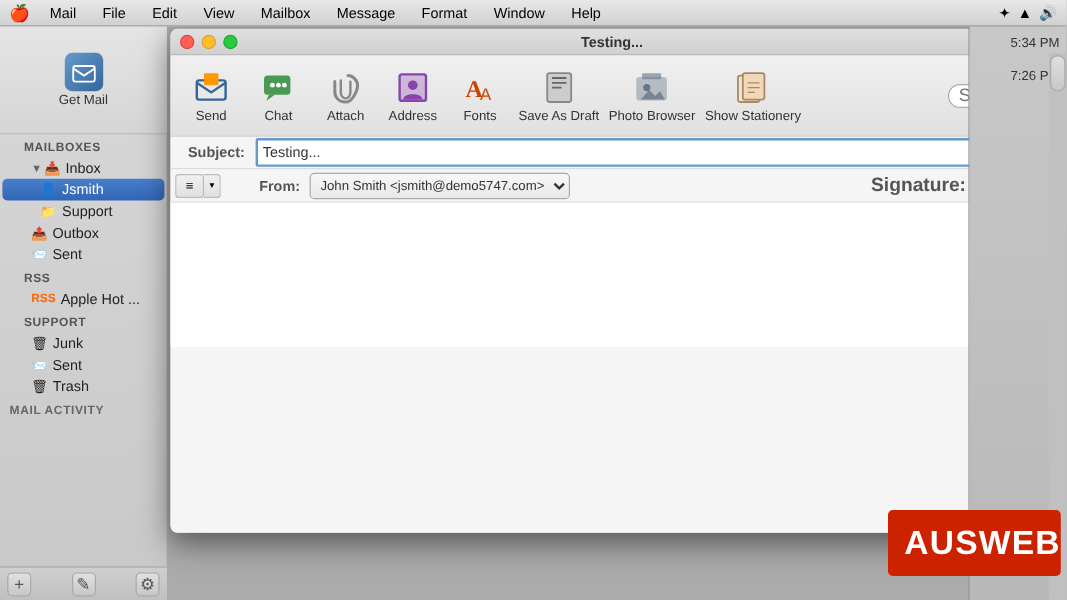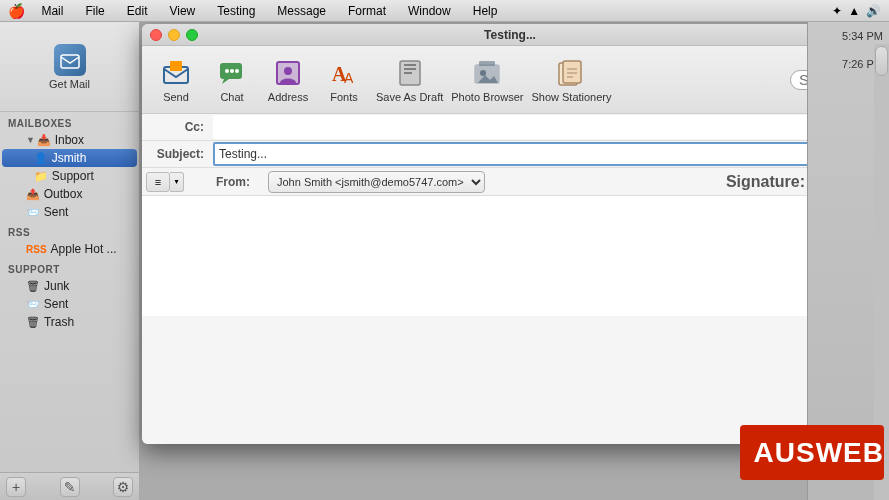--- a/index.html
+++ b/index.html
@@ -98,20 +98,21 @@
       margin-bottom: 2px;
     }
 
     .sidebar-section-label {
       font-size: 10px;
       font-weight: bold;
       color: #555;
       text-transform: uppercase;
       padding: 6px 8px 2px 8px;
       letter-spacing: 0.5px;
+      margin-left: 12px;
     }
 
     .sidebar-item {
       display: flex;
       align-items: center;
       padding: 2px 8px 2px 16px;
       font-size: 12px;
       color: #222;
       cursor: pointer;
       border-radius: 4px;
@@ -324,21 +325,20 @@
       display: flex;
       align-items: center;
       border-bottom: 1px solid #ddd;
       min-height: 28px;
       padding: 2px 0;
     }
     .from-select-wrapper {
       display: flex;
       align-items: flex-start;
       gap: 4px;
-      margin-left: 10px;
     }
     .from-select {
       height: 22px;
       font-size: 11px;
       border: 1px solid #aaa;
       border-radius: 4px;
       background: linear-gradient(to bottom, #f8f8f8, #e8e8e8);
       padding: 0 4px;
       color: #333;
     }
@@ -463,21 +463,21 @@
 </head>
 <body>
 
 <div class="menu-bar">
   <span class="menu-bar-apple">🍎</span>
   <div class="menu-bar-items">
     <span class="menu-bar-item">Mail</span>
     <span class="menu-bar-item">File</span>
     <span class="menu-bar-item">Edit</span>
     <span class="menu-bar-item">View</span>
-    <span class="menu-bar-item">Testing</span>
+    <span class="menu-bar-item">Mailbox</span>
     <span class="menu-bar-item">Message</span>
     <span class="menu-bar-item">Format</span>
     <span class="menu-bar-item">Window</span>
     <span class="menu-bar-item">Help</span>
   </div>
   <div class="menu-bar-right">
     <span>✦</span>
     <span>▲</span>
     <span>🔊</span>
   </div>
@@ -540,20 +540,21 @@
     </div>
     <div class="sidebar-item indent1">
       <span class="sidebar-item-icon">📨</span>
       <span>Sent</span>
     </div>
     <div class="sidebar-item indent1">
       <span class="sidebar-item-icon">🗑</span>
       <span>Trash</span>
     </div>
 
+    <div class="mail-activity-label">MAIL ACTIVITY</div>
 
     <div class="sidebar-footer">
       <div class="sidebar-footer-btn">
         <span>+</span>
       </div>
       <div class="sidebar-footer-btn">
         <span>✎</span>
       </div>
       <div class="sidebar-footer-btn">
         <span>⚙</span>
@@ -592,20 +593,29 @@
               <rect x="4" y="6" width="22" height="16" rx="3" fill="#4a9955"></rect>
               <path d="M8 22 L6 27 L13 22" fill="#4a9955"></path>
               <circle cx="11" cy="14" r="2" fill="white"></circle>
               <circle cx="16" cy="14" r="2" fill="white"></circle>
               <circle cx="21" cy="14" r="2" fill="white"></circle>
             </svg>
           </div>
           <span class="toolbar-label">Chat</span>
         </div>
         <div class="toolbar-btn">
+          <div class="toolbar-icon icon-attach">
+            <svg width="32" height="32" viewBox="0 0 32 32">
+              <path d="M18 6 C22 6 26 10 26 14 C26 18 22 28 16 28 C10 28 7 24 7 19 L7 11" stroke="#888" stroke-width="2.5" fill="none" stroke-linecap="round"></path>
+              <path d="M12 10 L12 20 C12 23 14 25 16 25 C18 25 20 23 20 20 L20 11" stroke="#888" stroke-width="2" fill="none" stroke-linecap="round"></path>
+            </svg>
+          </div>
+          <span class="toolbar-label">Attach</span>
+        </div>
+        <div class="toolbar-btn">
           <div class="toolbar-icon icon-address">
             <svg width="32" height="32" viewBox="0 0 32 32">
               <rect x="5" y="5" width="22" height="22" rx="2" fill="#8844aa" opacity="0.3"></rect>
               <rect x="5" y="5" width="22" height="22" rx="2" fill="none" stroke="#8844aa" stroke-width="2"></rect>
               <circle cx="16" cy="14" r="4" fill="#8844aa"></circle>
               <path d="M8 26 C8 20 24 20 24 26" fill="#8844aa"></path>
             </svg>
           </div>
           <span class="toolbar-label">Address</span>
         </div>
@@ -650,24 +660,20 @@
         </div>
 
         <div style="margin-left:auto;">
           <input class="search-input-box" type="text" placeholder="Search" style="">
         </div>
       </div>
 
       <div class="compose-form">
 
 
-        <div class="form-row">
-          <span class="form-label">Cc:</span>
-          <input class="form-input" type="text" value="" style="">
-        </div>
 
         <div class="form-row">
           <span class="form-label">Subject:</span>
           <input class="form-input subject-active" type="text" value="Testing..." style="">
         </div>
 
         <div class="from-row">
           <div style="display:flex;align-items:center;width:100%;padding:0 4px;">
             <div class="format-btn">≡</div>
             <div class="format-arrow">▾</div>

